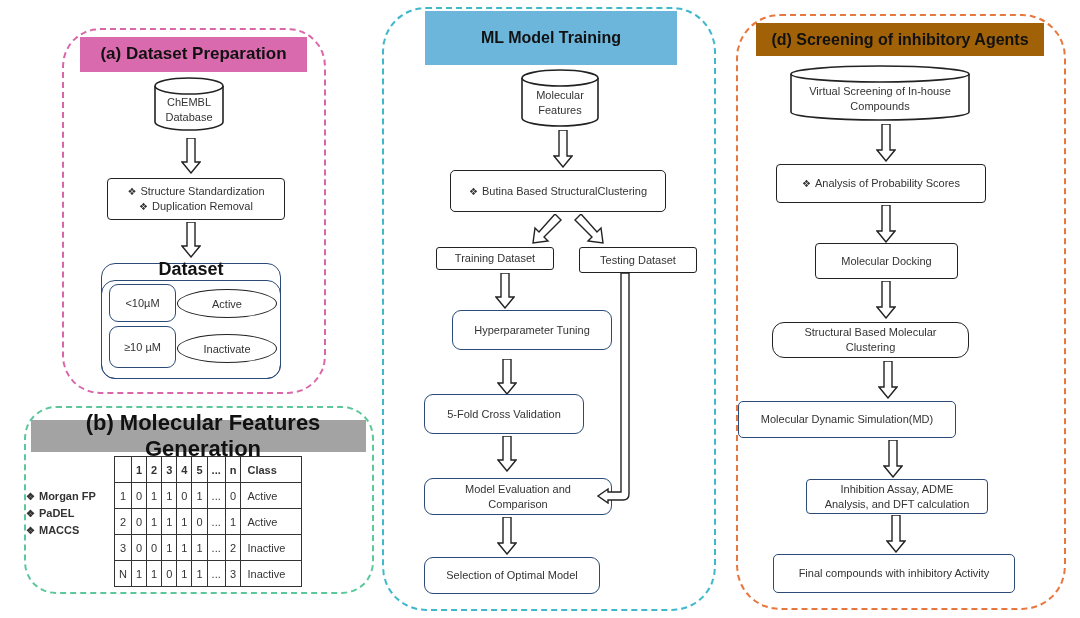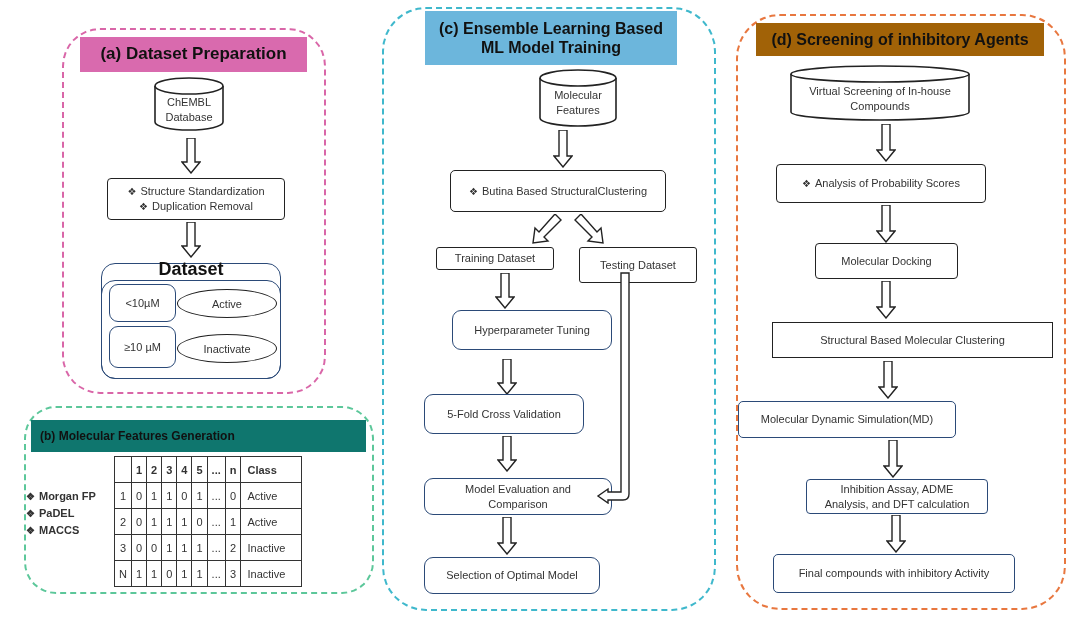--- a/index.html
+++ b/index.html
@@ -63,21 +63,21 @@
   <span>Active</span>
 </div>
 <div class="box blue" style="left:109px;top:326px;width:67px;height:42px;">
   <span>≥10  µM</span>
 </div>
 <div class="abs" style="left:177px;top:334px;width:100px;height:29px;border:1.6px solid #222;border-radius:50%;display:flex;align-items:center;justify-content:center;font-size:11px;color:#333;">
   <span>Inactivate</span>
 </div>
 
 <div class="panel" style="left:24px;top:406px;width:350px;height:188px;border-color:#5cc79a;border-radius:32px;"></div>
-<div class="hdr" style="left:31px;top:420px;width:335px;height:32px;background:#0f766e;font-size:12px;justify-content:flex-start;padding-left:9px;">
+<div class="hdr" style="left:31px;top:420px;width:335px;height:32px;background:#a3a3a3;font-size:22px;justify-content:flex-start;padding-left:9px;">
   <span>(b) Molecular Features Generation</span>
 </div>
 
 <div class="abs bullets" style="left:26px;top:488px;">
   <div><span class="dia">❖</span><span>Morgan FP</span></div>
   <div><span class="dia">❖</span><span>PaDEL</span></div>
   <div><span class="dia">❖</span><span>MACCS</span></div>
 </div>
 
 <table class="feat abs" style="left:114px;top:456px;">
@@ -135,25 +135,24 @@
         <td>1</td>
         <td>...</td>
         <td>3</td>
         <td class="cls">Inactive</td>
   </tr>
 </tbody>
   </table>
 
 <div class="panel" style="left:382px;top:7px;width:334px;height:604px;border-color:#3fb8cc;border-radius:44px;"></div>
 <div class="hdr" style="left:425px;top:11px;width:252px;height:54px;background:#6cb6dc;font-size:16px;flex-direction:column;">
-  <span>(c) Ensemble Learning Based</span>
   <span>ML Model Training</span>
 </div>
 
-<div class="cyl" style="left:538px;top:68px;width:80px;height:60px;">
+<div class="cyl" style="left:520px;top:68px;width:80px;height:60px;">
   <svg width="80" height="60">
     <path d="M2,10 L2,50 A38,8 0 0 0 78,50 L78,10" fill="#fff" stroke="#222" stroke-width="1.6"></path>
     <ellipse cx="40" cy="10" rx="38" ry="8" fill="#fff" stroke="#222" stroke-width="1.6"></ellipse>
   </svg>
   <div class="lbl" style="top:18px;height:34px;flex-direction:column;">
     <span>Molecular</span>
     <span>Features</span>
   </div>
 </div>
 
@@ -169,21 +168,21 @@
 <svg class="arrow" style="left:528px;top:214px;" width="34" height="32">
   <path d="M27,0 L33,6 L16,23 L20,27 L5,29 L7,14 L11,18 Z" fill="#fff" stroke="#222" stroke-width="1.4"></path>
 </svg>
 <svg class="arrow" style="left:574px;top:214px;" width="34" height="32">
   <path d="M7,0 L1,6 L18,23 L14,27 L29,29 L27,14 L23,18 Z" fill="#fff" stroke="#222" stroke-width="1.4"></path>
 </svg>
 
 <div class="box" style="left:436px;top:247px;width:118px;height:23px;border-radius:3px;">
   <span>Training Dataset</span>
 </div>
-<div class="box" style="left:579px;top:247px;width:118px;height:36px;border-radius:3px;">
+<div class="box" style="left:579px;top:247px;width:118px;height:26px;border-radius:3px;">
   <span>Testing Dataset</span>
 </div>
 
 <svg class="arrow" style="left:495px;top:273px;" width="20" height="36">
   <path d="M6,0 L14,0 L14,24 L19,24 L10,35 L1,24 L6,24 Z" fill="#fff" stroke="#222" stroke-width="1.4"></path>
 </svg>
 
 <div class="box blue" style="left:424px;top:310px;width:160px;height:40px;margin-left:28px;">
   <span>Hyperparameter Tuning</span>
 </div>
@@ -247,21 +246,21 @@
 </svg>
 
 <div class="box" style="left:815px;top:243px;width:143px;height:36px;border-radius:4px;">
   <span>Molecular Docking</span>
 </div>
 
 <svg class="arrow" style="left:876px;top:281px;" width="20" height="38">
   <path d="M6,0 L14,0 L14,26 L19,26 L10,37 L1,26 L6,26 Z" fill="#fff" stroke="#222" stroke-width="1.4"></path>
 </svg>
 
-<div class="box" style="left:772px;top:322px;width:281px;height:36px;border-radius:0;">
+<div class="box" style="left:772px;top:322px;width:197px;height:36px;border-radius:12px;">
   <span>Structural Based Molecular Clustering</span>
 </div>
 
 <svg class="arrow" style="left:878px;top:361px;" width="20" height="38">
   <path d="M6,0 L14,0 L14,26 L19,26 L10,37 L1,26 L6,26 Z" fill="#fff" stroke="#222" stroke-width="1.4"></path>
 </svg>
 
 <div class="box blue" style="left:738px;top:401px;width:218px;height:37px;border-radius:5px;">
   <span>Molecular Dynamic Simulation(MD)</span>
 </div>

